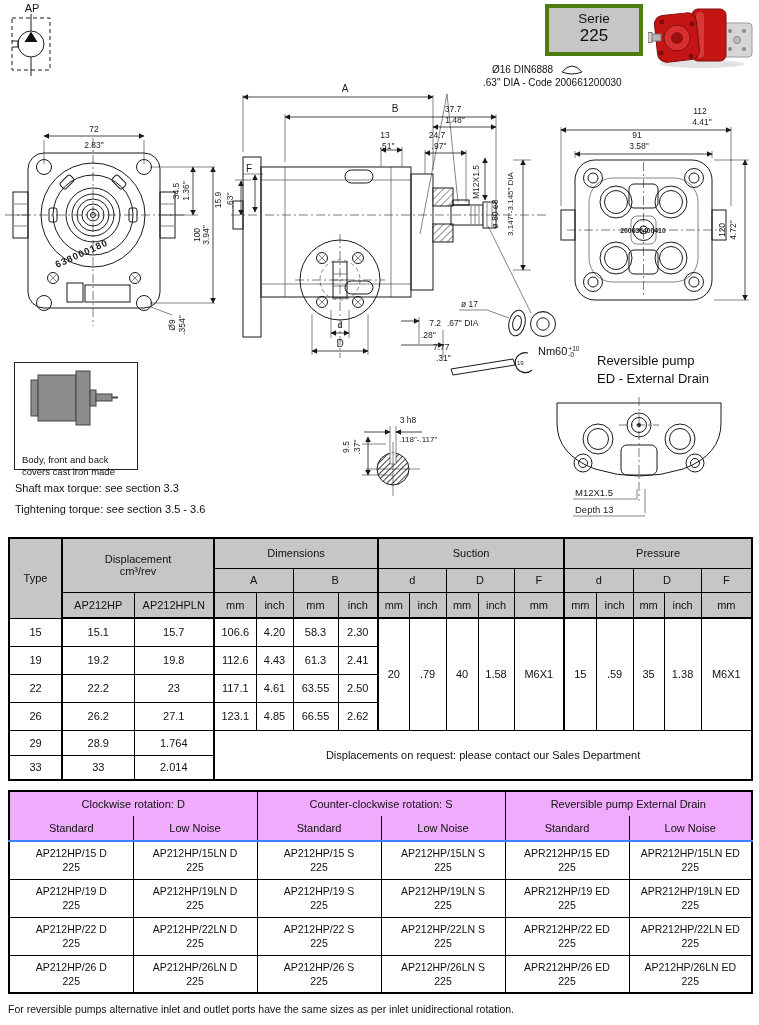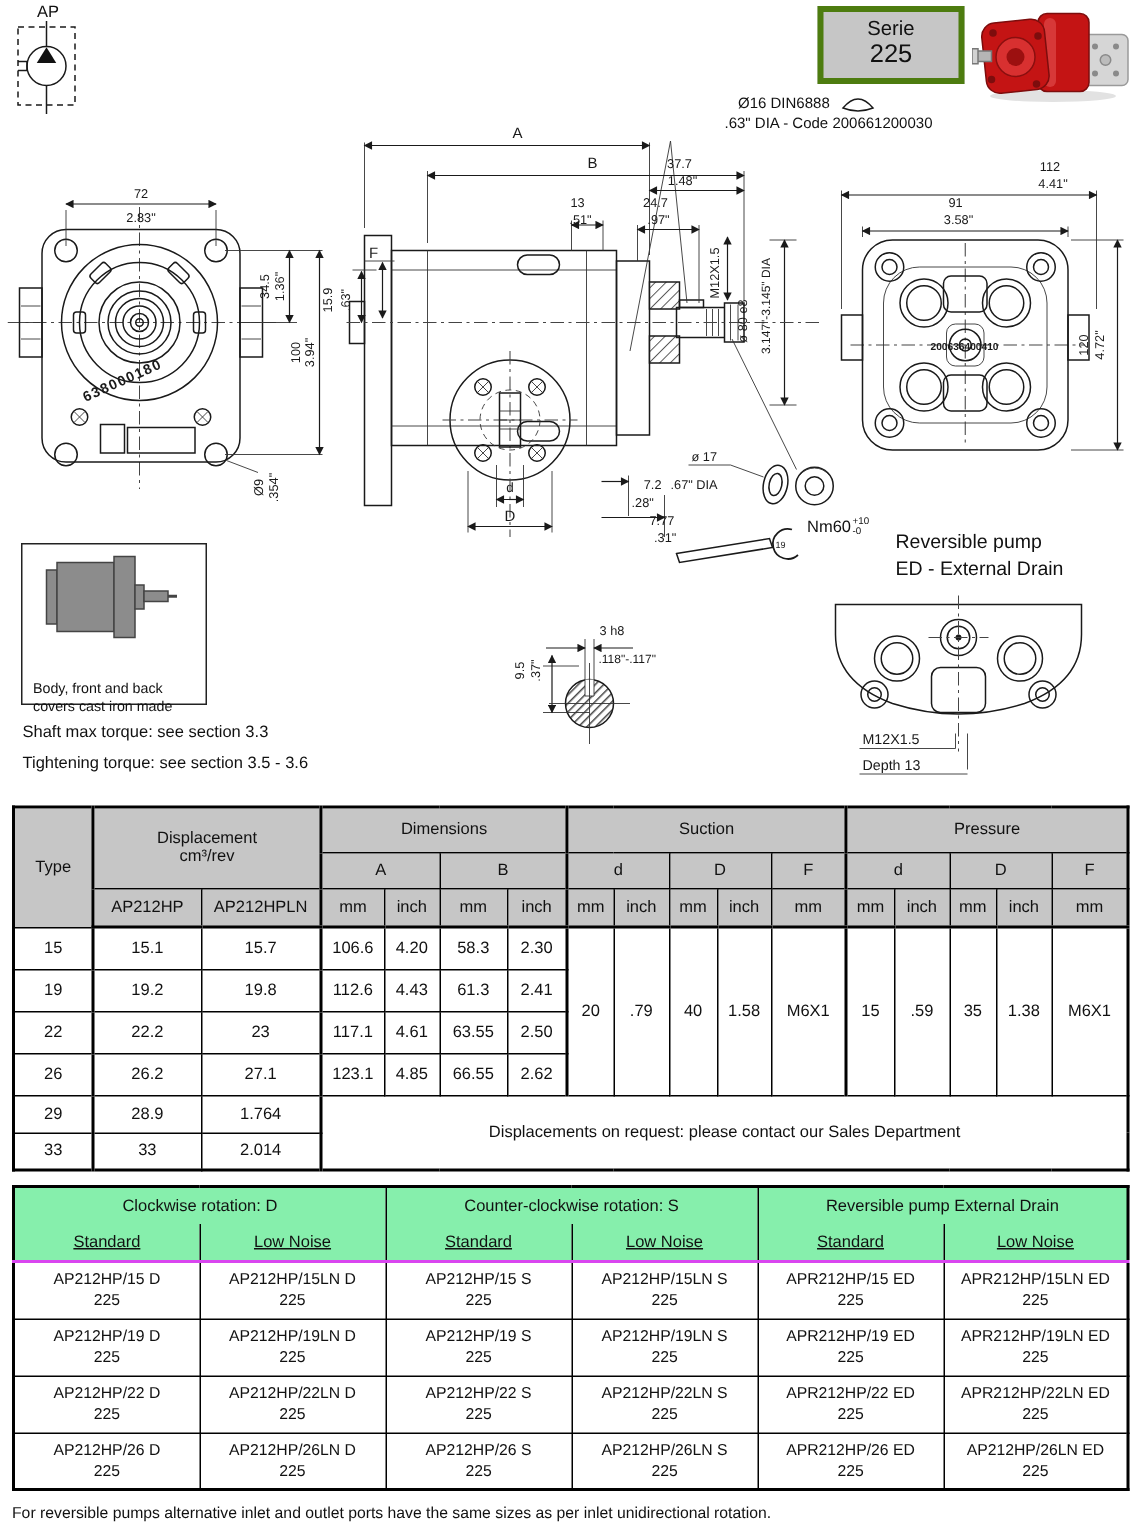--- a/index.html
+++ b/index.html
@@ -35,23 +35,23 @@
   .spec{position:absolute;left:8px;top:537px;width:743px;border:2px solid #000;}
   .spec th,.spec td{border:1px solid #000;font-size:11px;font-weight:normal;text-align:center;
                     vertical-align:middle;padding:0;overflow:hidden;}
   .spec th{background:#c6c6c6;}
   .spec thead tr:last-child th{border-bottom:2px solid #000;}
   .gb{border-left-width:2px !important;}
   .tbold{font-weight:bold;}
   .models{position:absolute;left:8px;top:790px;width:743px;border:2px solid #000;}
   .models th,.models td{border:1px solid #000;font-size:11px;font-weight:normal;text-align:center;
                         vertical-align:middle;padding:0;overflow:hidden;}
-  .models th{background:#86efac;}
+  .models th{background:#f0abfc;}
   .models thead tr:first-child th{border-bottom:none;}
-  .models thead tr:last-child th{border-top:none;border-bottom:2px solid #d946ef;text-decoration:underline;}
+  .models thead tr:last-child th{border-top:none;border-bottom:2px solid #3b82f6;}
   .models td{font-size:10.5px;line-height:14px;}
 </style>
 </head>
 <body>
 
 <div class="page">
 
   <div class="abs" style="left:8px;top:2px;width:48px;">
     <div class="sym-label">AP</div>
     <svg width="48" height="66" viewBox="0 0 48 66">

